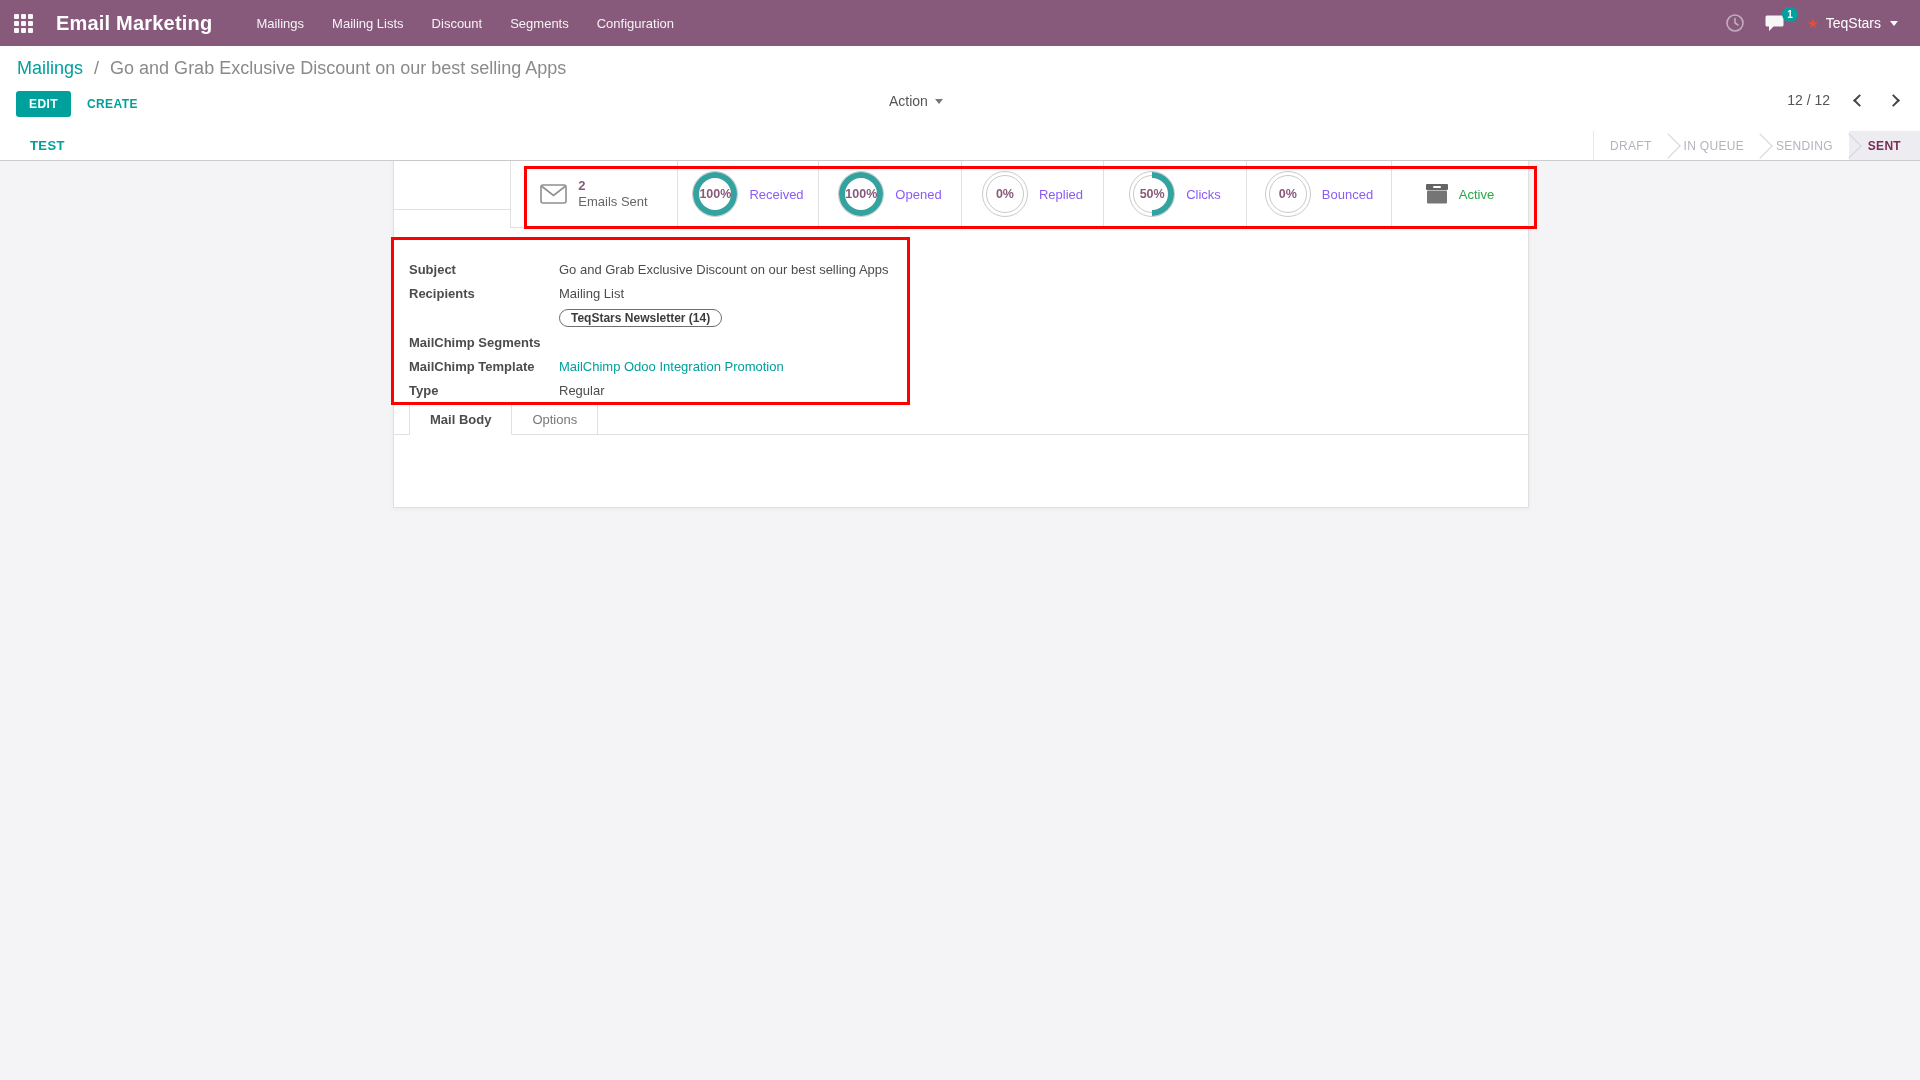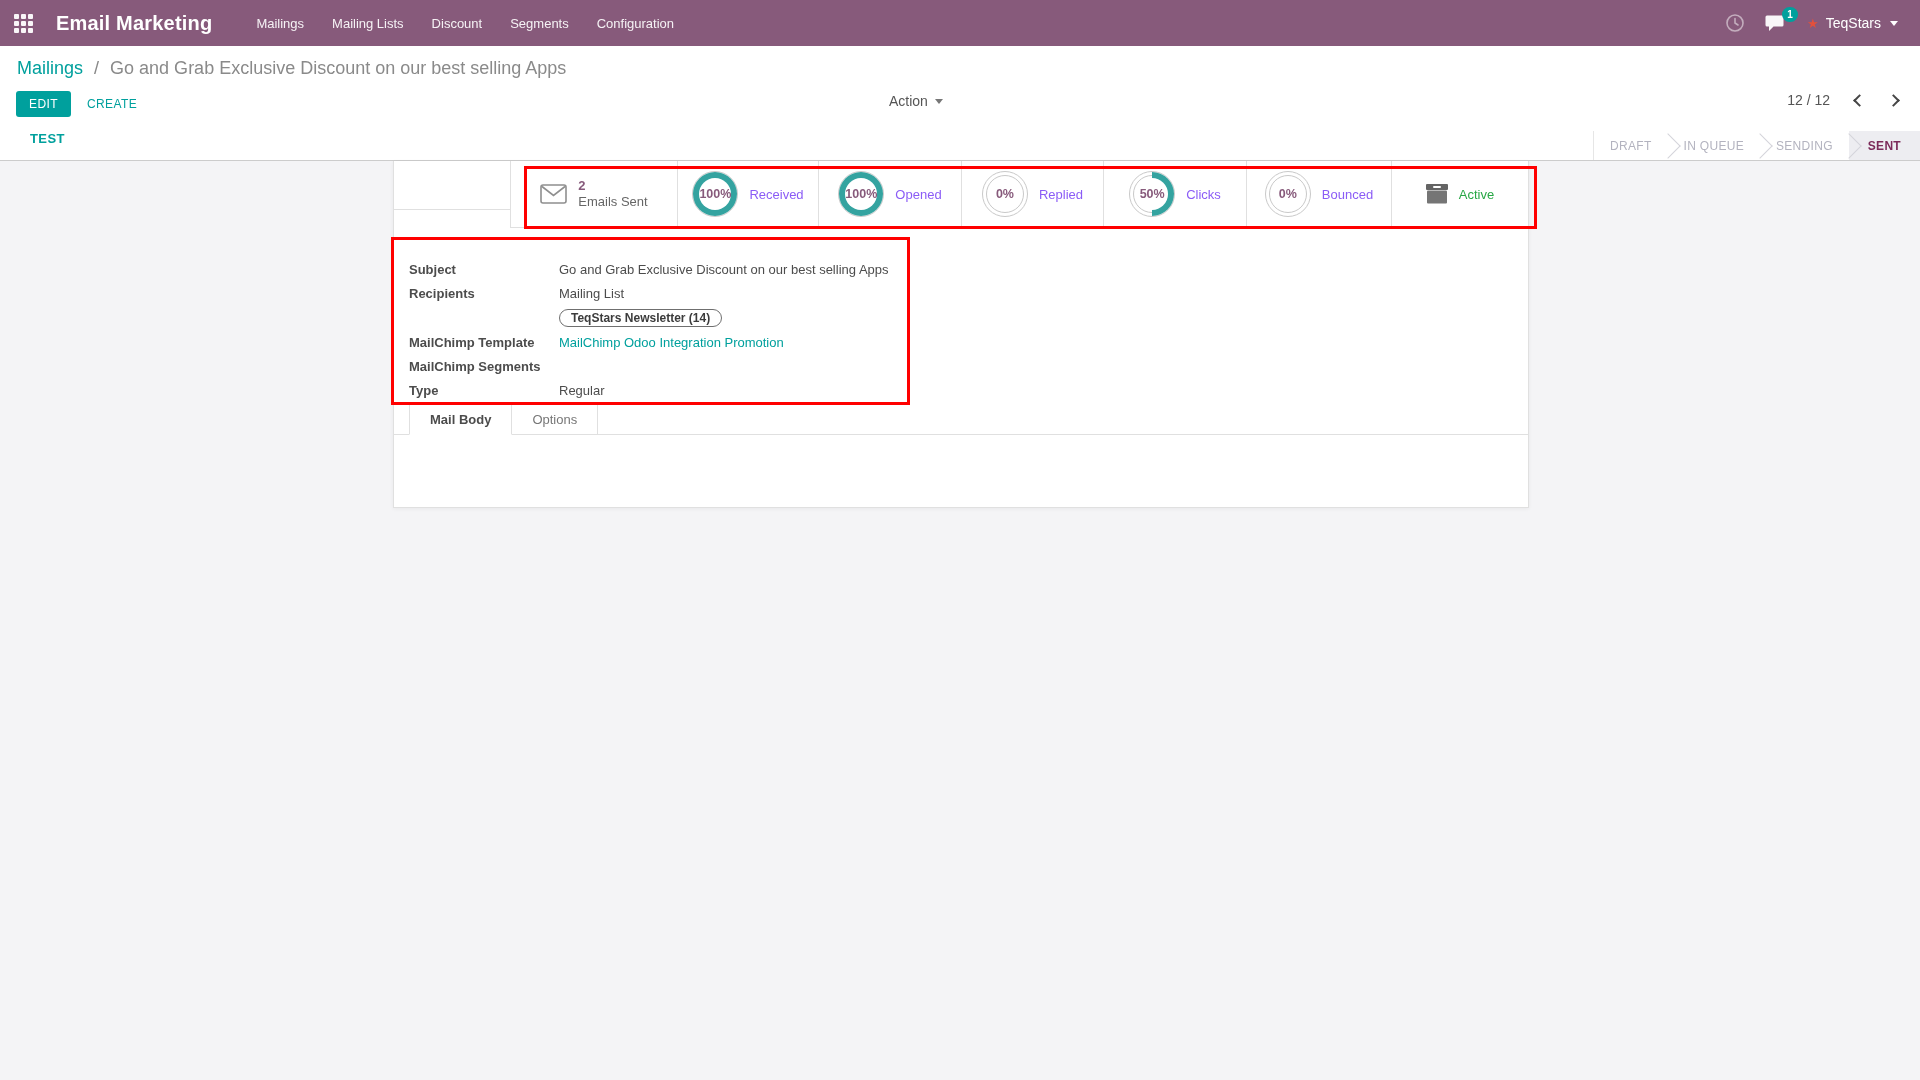--- a/index.html
+++ b/index.html
@@ -29,34 +29,34 @@
   .caret-w{width:0;height:0;border-left:4px solid transparent;border-right:4px solid transparent;border-top:5px solid #fff;margin-left:2px}
 
   
   .cpanel{position:absolute;left:0;top:46px;width:1920px;height:85px;background:#fff}
   .crumbs{padding:12px 0 0 17px;font-size:18px}
   .crumb-parent{color:var(--teal);cursor:pointer}
   .crumb-sep{color:#888;margin:0 6px}
   .crumb-cur{color:#8a8a8a}
   .btnrow{position:relative;height:40px;margin-top:8px}
   .leftbtns{position:absolute;left:16px;top:4px;display:flex;align-items:center}
-  .btn-edit{background:var(--teal);color:#fff;font-size:12px;font-weight:400;border:none;
+  .btn-edit{background:var(--teal);color:#fff;font-size:12px;font-weight:700;border:none;
             padding:6px 13px;border-radius:3px;letter-spacing:.4px;cursor:pointer}
-  .btn-create{color:var(--teal);font-size:12px;font-weight:400;margin-left:16px;letter-spacing:.4px;cursor:pointer;background:none;border:none}
+  .btn-create{color:var(--teal);font-size:12px;font-weight:700;margin-left:16px;letter-spacing:.4px;cursor:pointer;background:none;border:none}
   .actionbox{position:absolute;left:889px;top:6px;font-size:14px;color:#555;cursor:pointer;display:flex;align-items:center;gap:7px}
   .caret-g{width:0;height:0;border-left:4px solid transparent;border-right:4px solid transparent;border-top:5px solid #777}
   .pager{position:absolute;right:22px;top:5px;display:flex;align-items:center;gap:25px}
   .pager-txt{font-size:14px;color:#555}
   .pg-chev{width:9px;height:9px;border-top:2px solid #454545;border-right:2px solid #454545;display:inline-block;cursor:pointer}
   .pg-prev{transform:rotate(-135deg)}
   .pg-next{transform:rotate(45deg)}
 
   
   .statusbar{position:absolute;left:0;top:131px;width:1920px;height:30px;background:#fff;
-             border-bottom:1px solid #ccc;display:flex;align-items:flex-start}
+             border-bottom:1px solid #ccc;display:flex;align-items:center}
   .btn-test{color:var(--teal);font-weight:700;font-size:13px;margin-left:30px;letter-spacing:.4px;cursor:pointer;background:none;border:none}
   .stages{margin-left:auto;display:flex;align-items:center;height:100%;border-left:1px solid #e6e6e6}
   .stage{font-size:12px;color:#B3B3BF;letter-spacing:.3px;padding:0 16px;height:100%;display:flex;align-items:center;cursor:pointer}
   .stage.active{background:#EDEDF1;color:var(--sent);font-weight:700;padding:0 19px}
   .stage-sep{width:18px;height:18px;border-top:1px solid #d4d4da;border-right:1px solid #d4d4da;
              transform:rotate(45deg);margin:0 -9px;flex:none}
 
   
   .main{position:absolute;left:0;top:161px;width:1920px;height:919px;background:#F4F4F6}
   .sheet{position:absolute;left:393px;top:0;width:1136px;height:347px;background:#fff;
@@ -270,26 +270,26 @@
       </div>
       <div class="frow">
         <span class="flabel">Recipients</span>
         <span class="fvalue">Mailing List</span>
       </div>
       <div class="frow" style="min-height:25px">
         <span class="flabel"></span>
         <span class="tag-pill">TeqStars Newsletter (14)</span>
       </div>
       <div class="frow">
+        <span class="flabel">MailChimp Segments</span>
+        <span class="fvalue"></span>
+      </div>
+      <div class="frow">
         <span class="flabel">MailChimp Template</span>
         <span class="fvalue link">MailChimp Odoo Integration Promotion</span>
-      </div>
-      <div class="frow">
-        <span class="flabel">MailChimp Segments</span>
-        <span class="fvalue"></span>
       </div>
       <div class="frow">
         <span class="flabel">Type</span>
         <span class="fvalue">Regular</span>
       </div>
     </div>
 
     <div class="tabs">
       <div class="tab active">Mail Body</div>
       <div class="tab inactive">Options</div>

